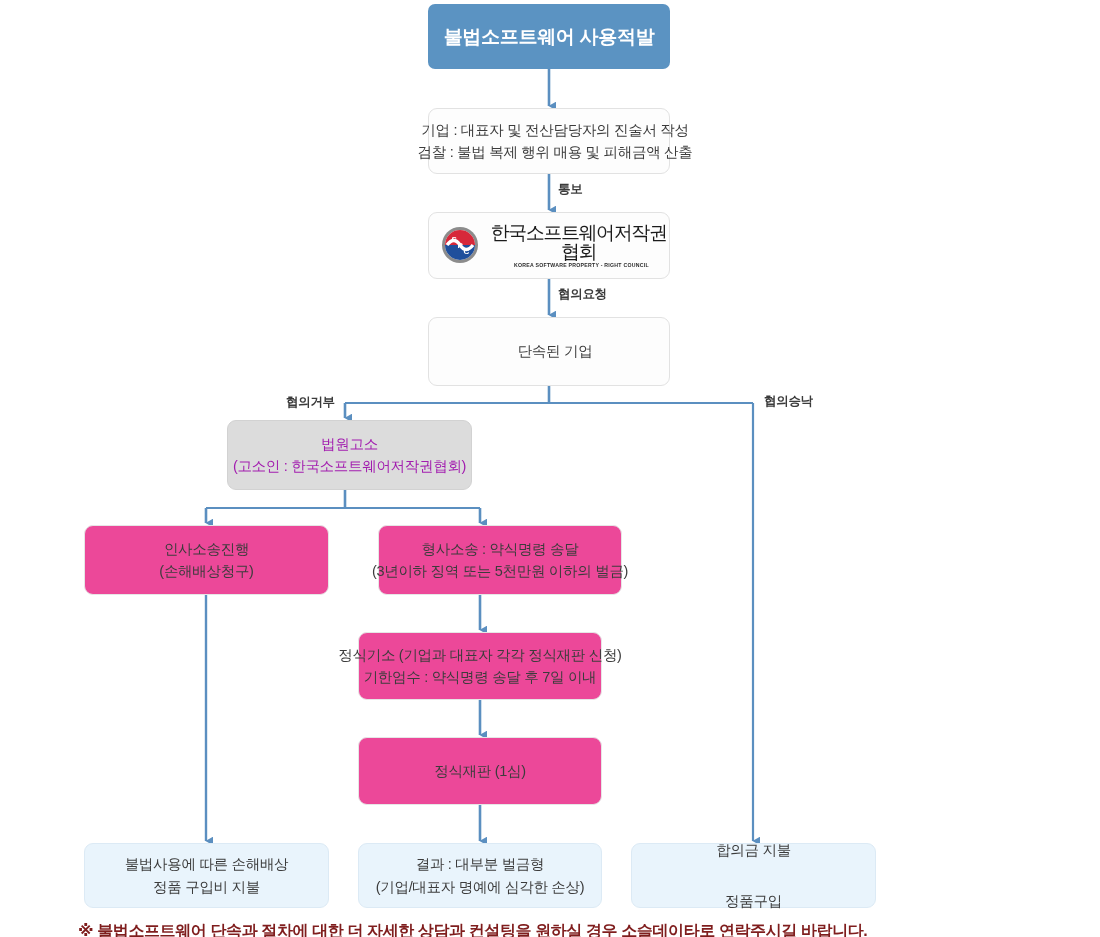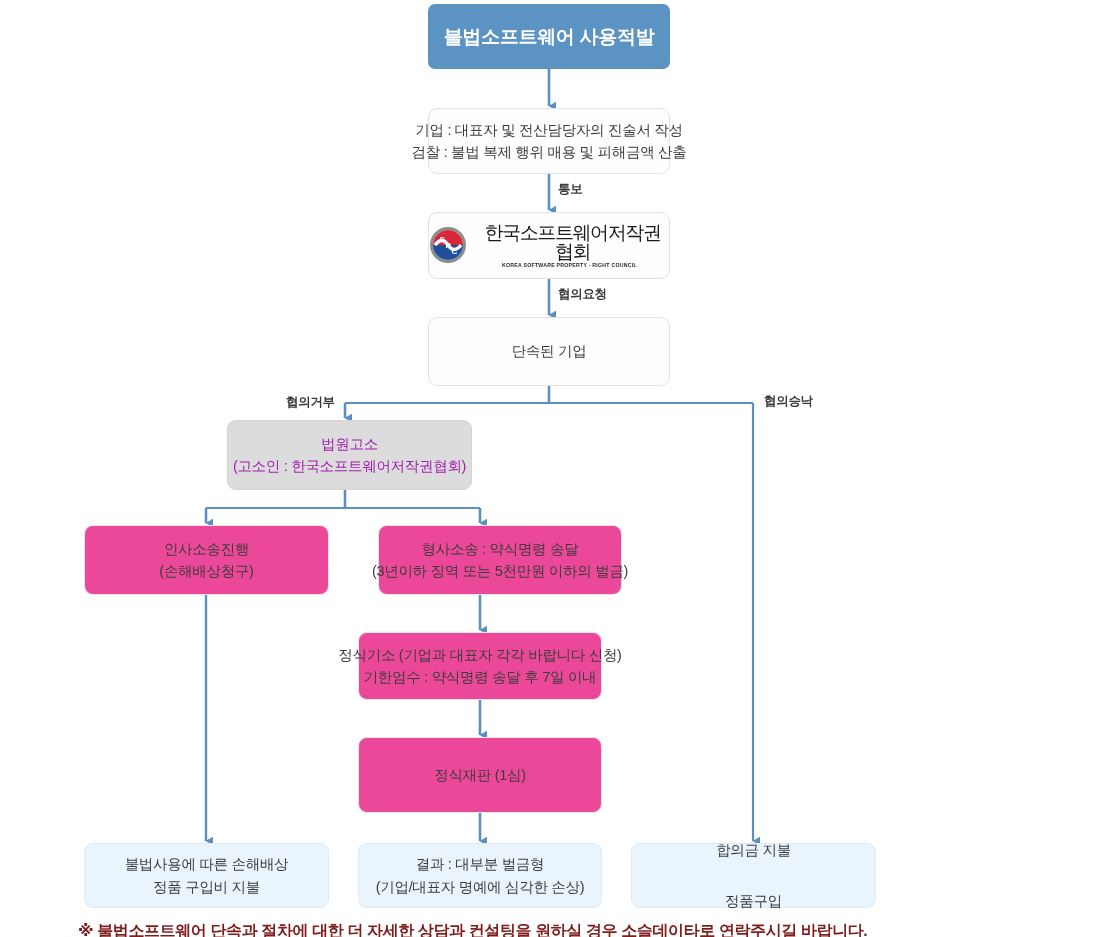--- a/index.html
+++ b/index.html
@@ -47,20 +47,21 @@
     font-size: 19px;
     font-weight: bold;
     border-radius: 7px;
   }
   
   .node--outline {
     background: #fdfdfd;
     border: 1px solid #e2e2e2;
     color: #3c3c3c;
     font-size: 14.5px;
+    padding-left: 12px;
   }
   
   .node--soft {
     background: #ec4899;
     border: 1px solid #e6e6e6;
     color: #3c3c3c;
     font-size: 14.5px;
   }
   
   .node--gray {
@@ -200,25 +201,25 @@
     <span class="ln">인사소송진행</span>
     <span class="ln">(손해배상청구)</span>
   </div>
 
   <div class="node node--soft" style="left:358px; top:525px; width:244px; height:70px;margin-left:20px;">
     <span class="ln">형사소송 : 약식명령 송달</span>
     <span class="ln">(3년이하 징역 또는 5천만원 이하의 벌금)</span>
   </div>
 
   <div class="node node--soft" style="left:358px; top:632px; width:244px; height:68px;">
-    <span class="ln">정식기소 (기업과 대표자 각각 바랍니다 신청)</span>
+    <span class="ln">정식기소 (기업과 대표자 각각 정식재판 신청)</span>
     <span class="ln">기한엄수 : 약식명령 송달 후 7일 이내</span>
   </div>
 
-  <div class="node node--soft" style="left:358px; top:737px; width:244px; height:76px;">
+  <div class="node node--soft" style="left:358px; top:737px; width:244px; height:68px;">
     <span class="ln">정식재판 (1심)</span>
   </div>
 
   <div class="node node--blue" style="left:84px; top:843px; width:245px; height:65px;">
     <span class="ln">불법사용에 따른 손해배상</span>
     <span class="ln">정품 구입비 지불</span>
   </div>
 
   <div class="node node--blue" style="left:358px; top:843px; width:244px; height:65px;">
     <span class="ln">결과 : 대부분 벌금형</span>

